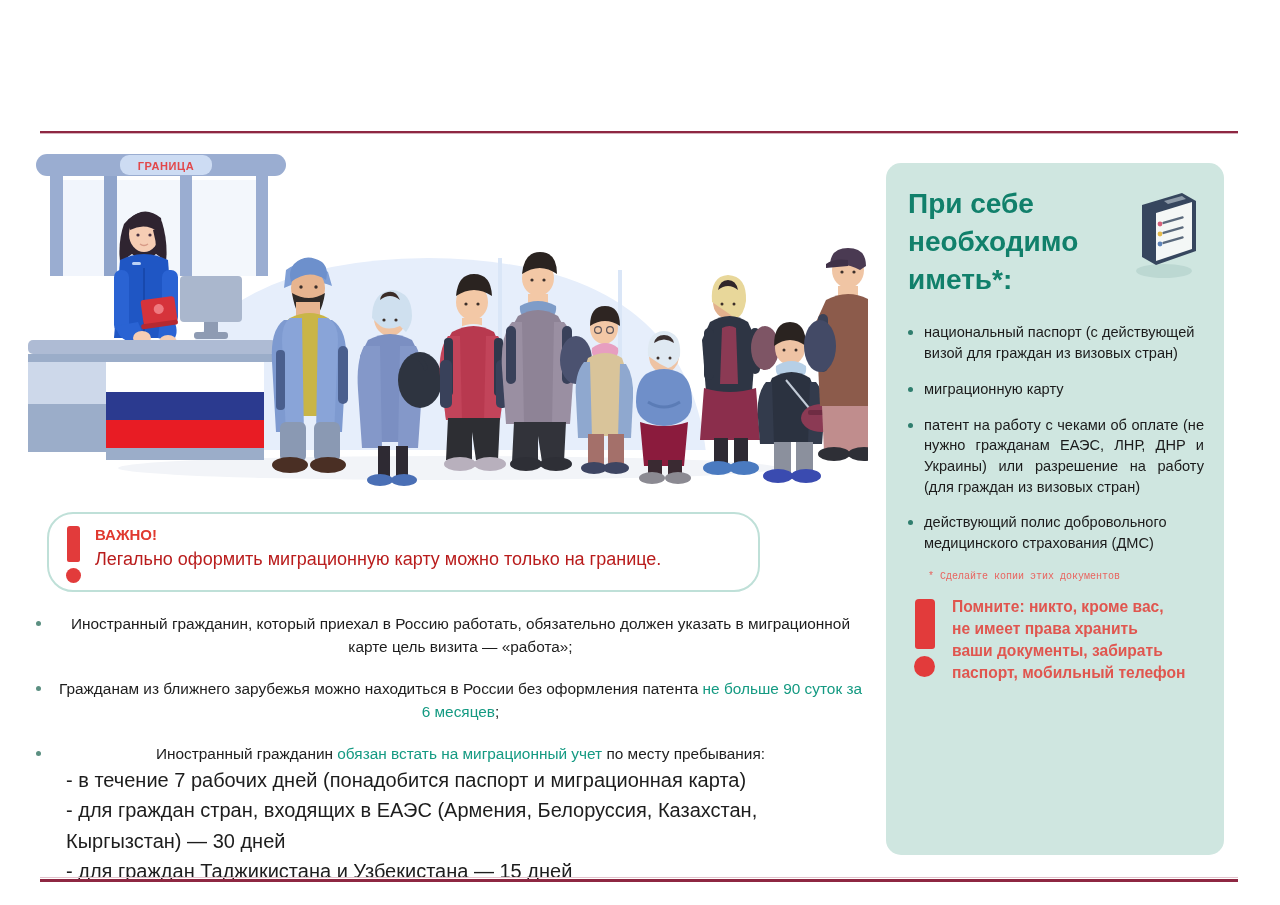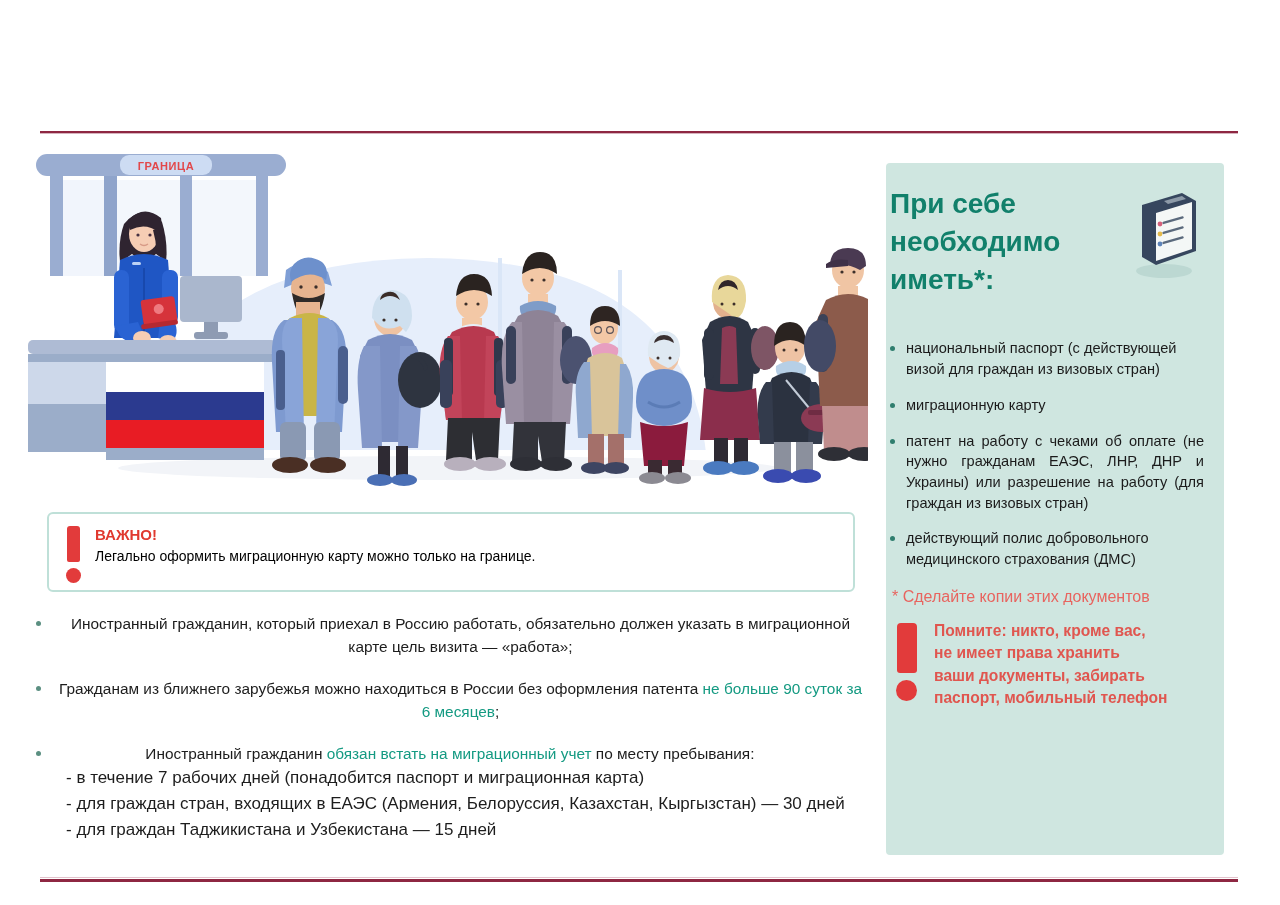--- a/index.html
+++ b/index.html
@@ -32,59 +32,59 @@
     background:#8e2742;
   }
   .rule-bottom:after{content:"";position:absolute;left:0;top:-2px;width:100%;height:1px;background:#e3c3cc;}
 
   
   .illus{position:absolute;left:28px;top:150px;width:840px;height:340px;overflow:hidden;}
   .illus svg{display:block;}
 
   
   .important-box{
-    position:absolute;left:47px;top:512px;width:808px;height:80px;
-    border:2px solid #bfe0d8;border-radius:6px;
+    position:absolute;left:47px;top:512px;width:713px;height:80px;
+    border:2px solid #bfe0d8;border-radius:26px;
     background:#ffffff;box-sizing:border-box;text-decoration:underline;
   }
   .excl{position:absolute;left:16px;top:12px;width:16px;height:56px;}
   .excl .bar{position:absolute;left:2px;top:0;width:13px;height:36px;background:#e23b3b;border-radius:3px 3px 2px 2px;}
   .excl .dot{position:absolute;left:1px;top:42px;width:15px;height:15px;border-radius:50%;background:#e23b3b;}
   .imp-text{position:absolute;left:46px;top:10px;right:10px;}
   .imp-title{color:#e0392f;font-size:15px;font-weight:bold;line-height:1.45;}
-  .imp-line{color:#000000;font-size:14px;line-height:1.55;}
+  .imp-line{color:#b91c1c;font-size:18px;line-height:1.55;}
 
   
   .main-list{position:absolute;left:36px;top:612px;width:830px;}
   .mrow{display:flex;align-items:flex-start;margin-bottom:18px;}
   .mbullet{
     flex:0 0 auto;width:5px;height:5px;border-radius:50%;
     background:#5b8f81;margin-top:9px;margin-right:14px;
   }
   .mtext{font-size:15.4px;line-height:1.52;color:#1d1d1d;text-align:center;}
   .mtext .hl{color:#149a82;}
-  .sub{font-size:17px;line-height:1.52;color:#1d1d1d;padding-left:11px;}
+  .sub{font-size:20px;line-height:1.52;color:#1d1d1d;padding-left:11px;}
 
   
   .sidebar{
     position:absolute;left:886px;top:163px;width:338px;height:692px;
-    background:#cfe6e0;border-radius:4px;box-sizing:border-box;
-    padding:22px 20px 0 4px;overflow:hidden;
+    background:#cfe6e0;border-radius:15px;box-sizing:border-box;
+    padding:22px 20px 0 22px;overflow:hidden;
   }
   .sb-title{
     color:#11806b;font-size:28px;font-weight:bold;line-height:1.35;
     white-space:pre-line;width:210px;
   }
   .clipboard{position:absolute;right:22px;top:26px;width:72px;height:92px;}
-  .sb-list{margin-top:40px;}
+  .sb-list{margin-top:24px;}
   .sbrow{display:flex;align-items:flex-start;margin-bottom:15px;}
   .sbullet{flex:0 0 auto;width:5px;height:5px;border-radius:50%;background:#2f7e6e;margin-top:8px;margin-right:11px;}
   .sbtext{font-size:14.6px;line-height:1.42;color:#1b1b1b;}
   .sbtext.just{text-align:justify;}
-  .footnote{color:#e8645f;font-size:16px;line-height:1.4;margin-top:16px;margin-left:2px;}
+  .footnote{color:#e8645f;font-size:10px;line-height:1.4;margin-top:16px;margin-left:20px;font-family:Liberation Mono, monospace;}
   .remember{position:relative;margin-top:12px;padding-left:44px;}
   .remember .excl2{position:absolute;left:6px;top:3px;width:22px;height:78px;}
   .remember .excl2 .bar{position:absolute;left:1px;top:0;width:20px;height:50px;background:#e23b3b;border-radius:4px 4px 3px 3px;}
   .remember .excl2 .dot{position:absolute;left:0;top:57px;width:21px;height:21px;border-radius:50%;background:#e23b3b;}
   .rem-text{color:#e0564f;font-size:15.6px;font-weight:bold;line-height:1.42;white-space:pre-line;}
 </style>
 </head>
 <body>
 
 <div id="page">

